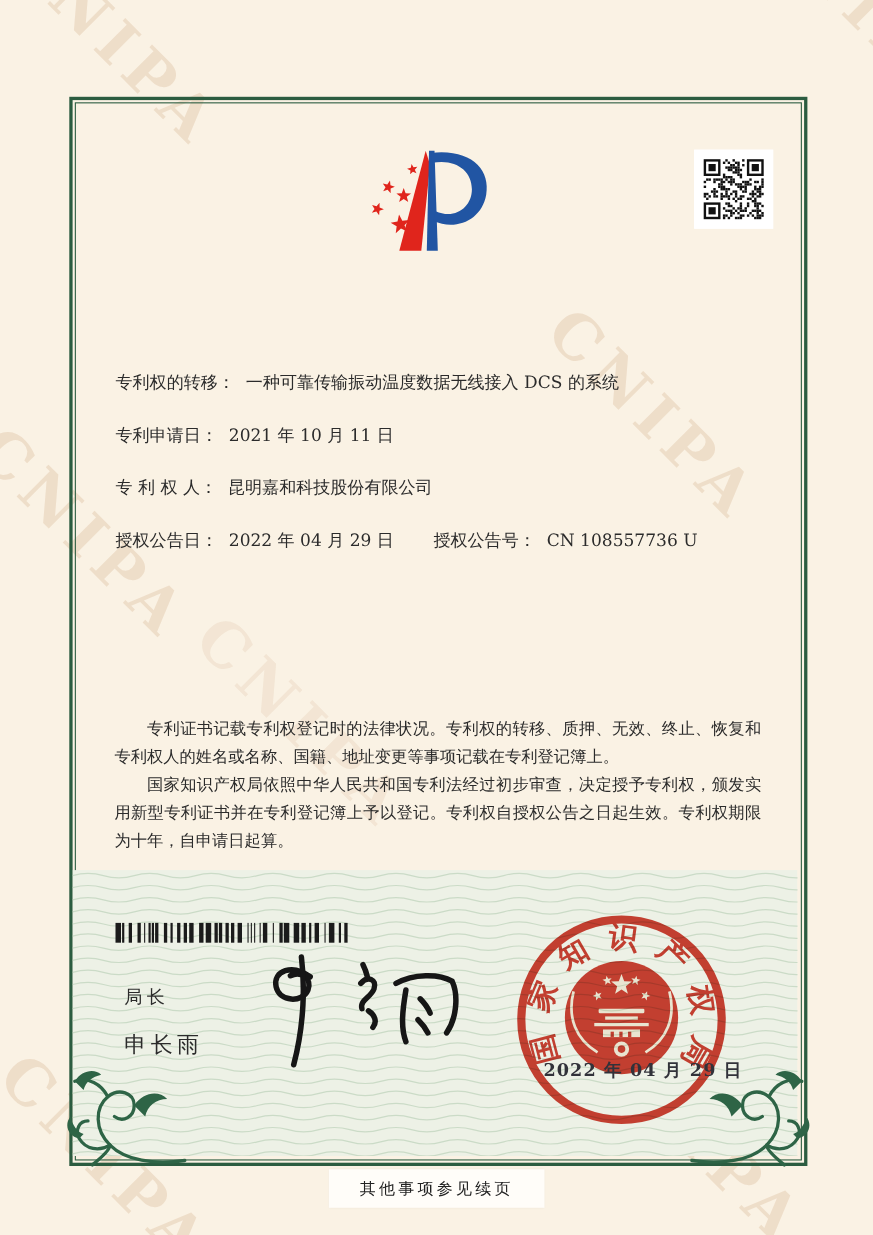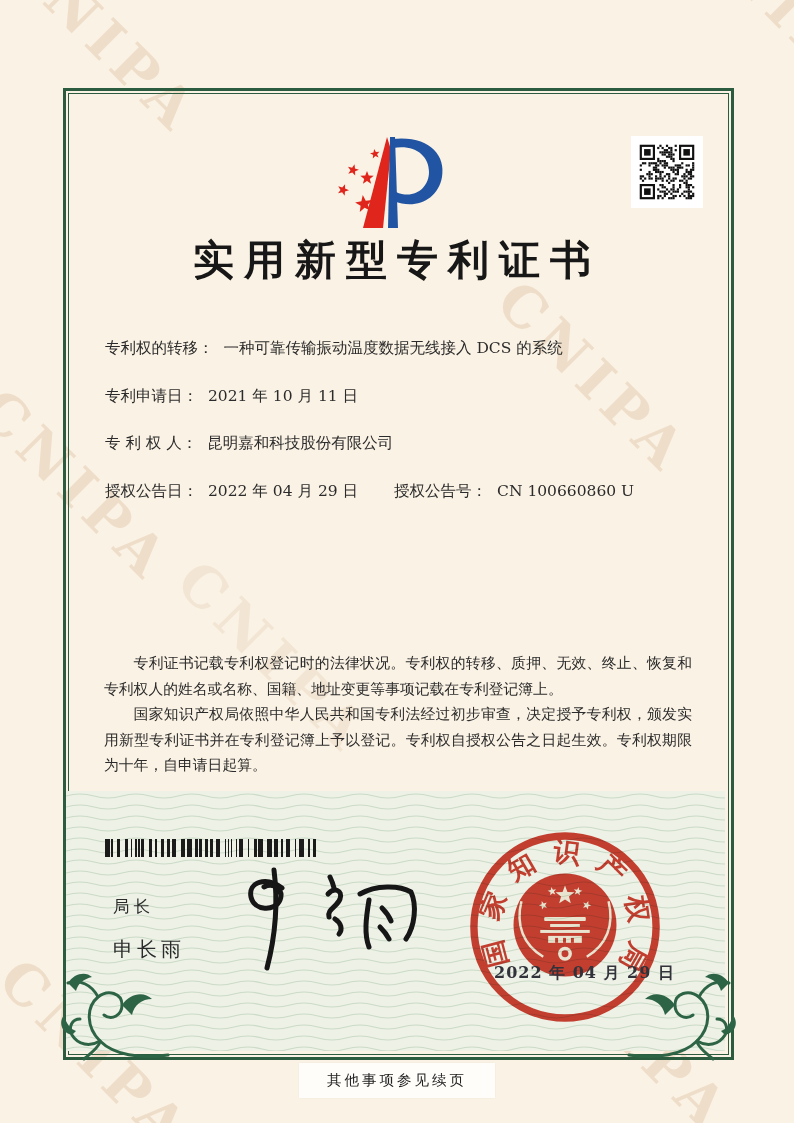--- a/index.html
+++ b/index.html
@@ -324,34 +324,33 @@
       <rect x="5" y="5" width="5" height="5" fill="#fff"></rect>
       <rect x="6" y="6" width="3" height="3" fill="#111"></rect>
       <rect x="22" y="4" width="7" height="7" fill="#111"></rect>
       <rect x="23" y="5" width="5" height="5" fill="#fff"></rect>
       <rect x="24" y="6" width="3" height="3" fill="#111"></rect>
       <rect x="4" y="22" width="7" height="7" fill="#111"></rect>
       <rect x="5" y="23" width="5" height="5" fill="#fff"></rect>
       <rect x="6" y="24" width="3" height="3" fill="#111"></rect>
     </svg>
 
-  <div class="title">实用新型专利证书</div>
 
   <div class="fields">
     <div class="field-row">
       <span class="flabel">专利权的转移：</span><span class="fvalue">一种可靠传输振动温度数据无线接入 DCS 的系统</span>
     </div>
     <div class="field-row">
       <span class="flabel">专利申请日：</span><span class="fvalue">2021 年 10 月 11 日</span>
     </div>
     <div class="field-row">
       <span class="flabel">专 利 权 人：</span><span class="fvalue">昆明嘉和科技股份有限公司</span>
     </div>
     <div class="field-row">
-      <span class="flabel">授权公告日：</span><span class="fvalue">2022 年 04 月 29 日</span><span class="flabel flabel2">授权公告号：</span><span class="fvalue">CN 100660860 U</span>
+      <span class="flabel">授权公告日：</span><span class="fvalue">2022 年 04 月 29 日</span><span class="flabel flabel2">授权公告号：</span><span class="fvalue">CN 108557736 U</span>
     </div>
   </div>
 
   <div class="paras">
     <p>专利证书记载专利权登记时的法律状况。专利权的转移、质押、无效、终止、恢复和专利权人的姓名或名称、国籍、地址变更等事项记载在专利登记簿上。</p>
     <p>国家知识产权局依照中华人民共和国专利法经过初步审查，决定授予专利权，颁发实用新型专利证书并在专利登记簿上予以登记。专利权自授权公告之日起生效。专利权期限为十年，自申请日起算。</p>
   </div>
 
   <div class="barcode" id="barcode">
       <div class="bar" style="width: 4.56338px; background: rgb(27, 27, 27);"></div>

